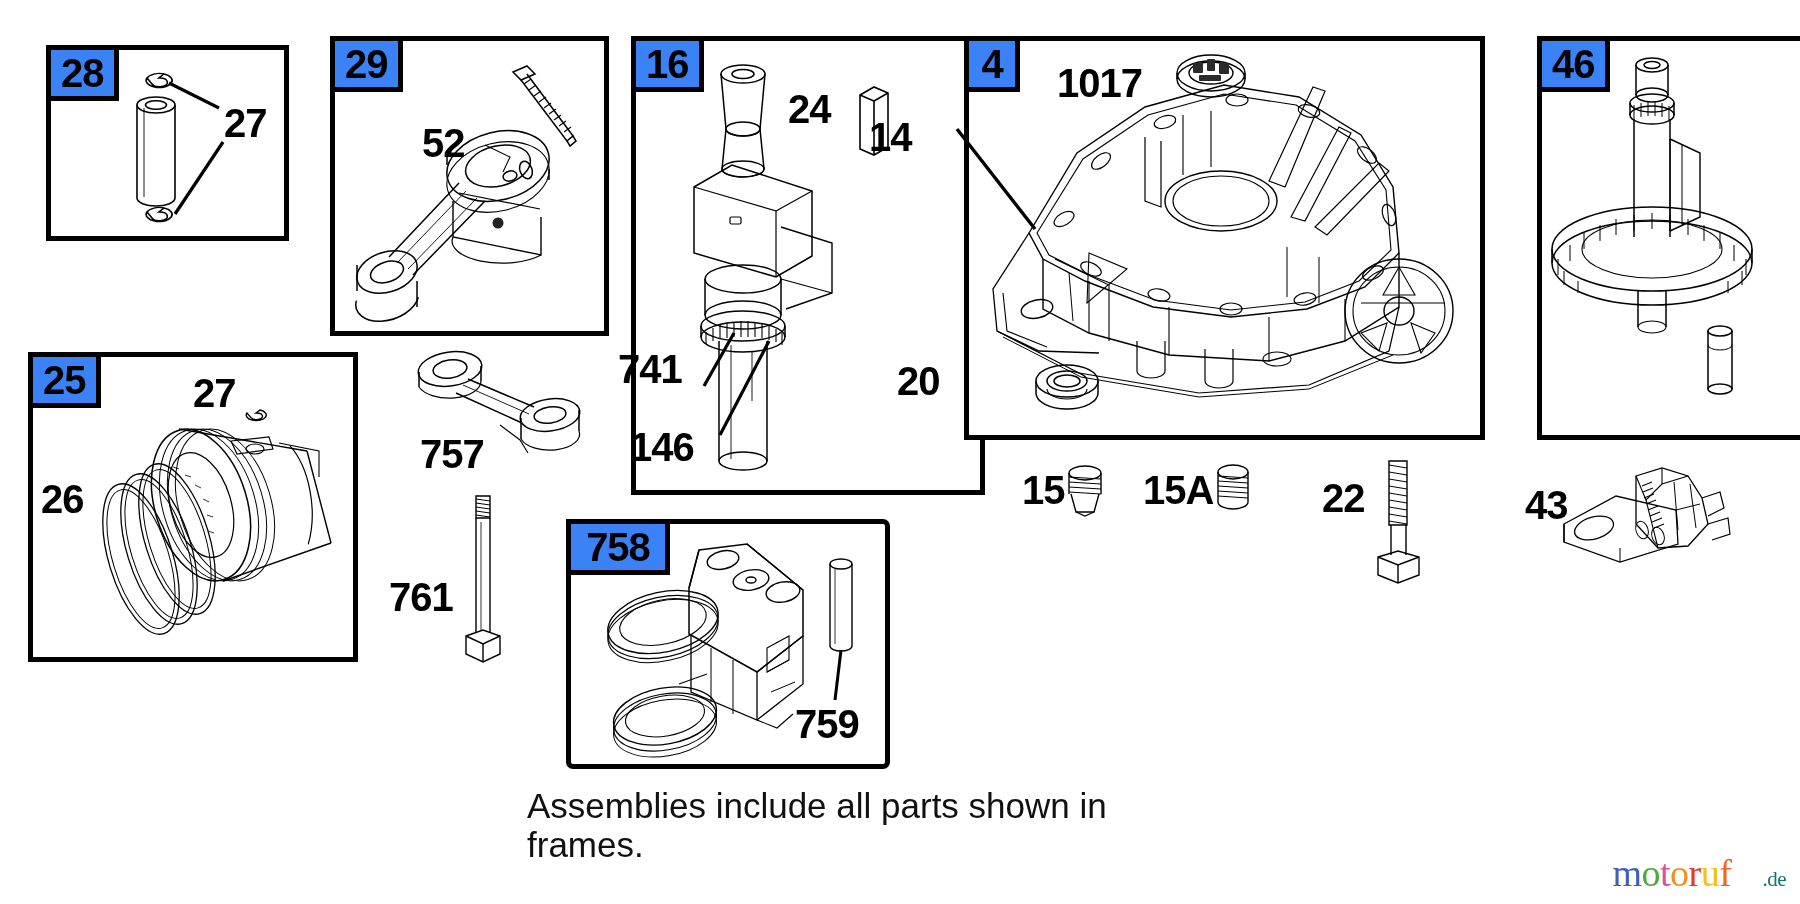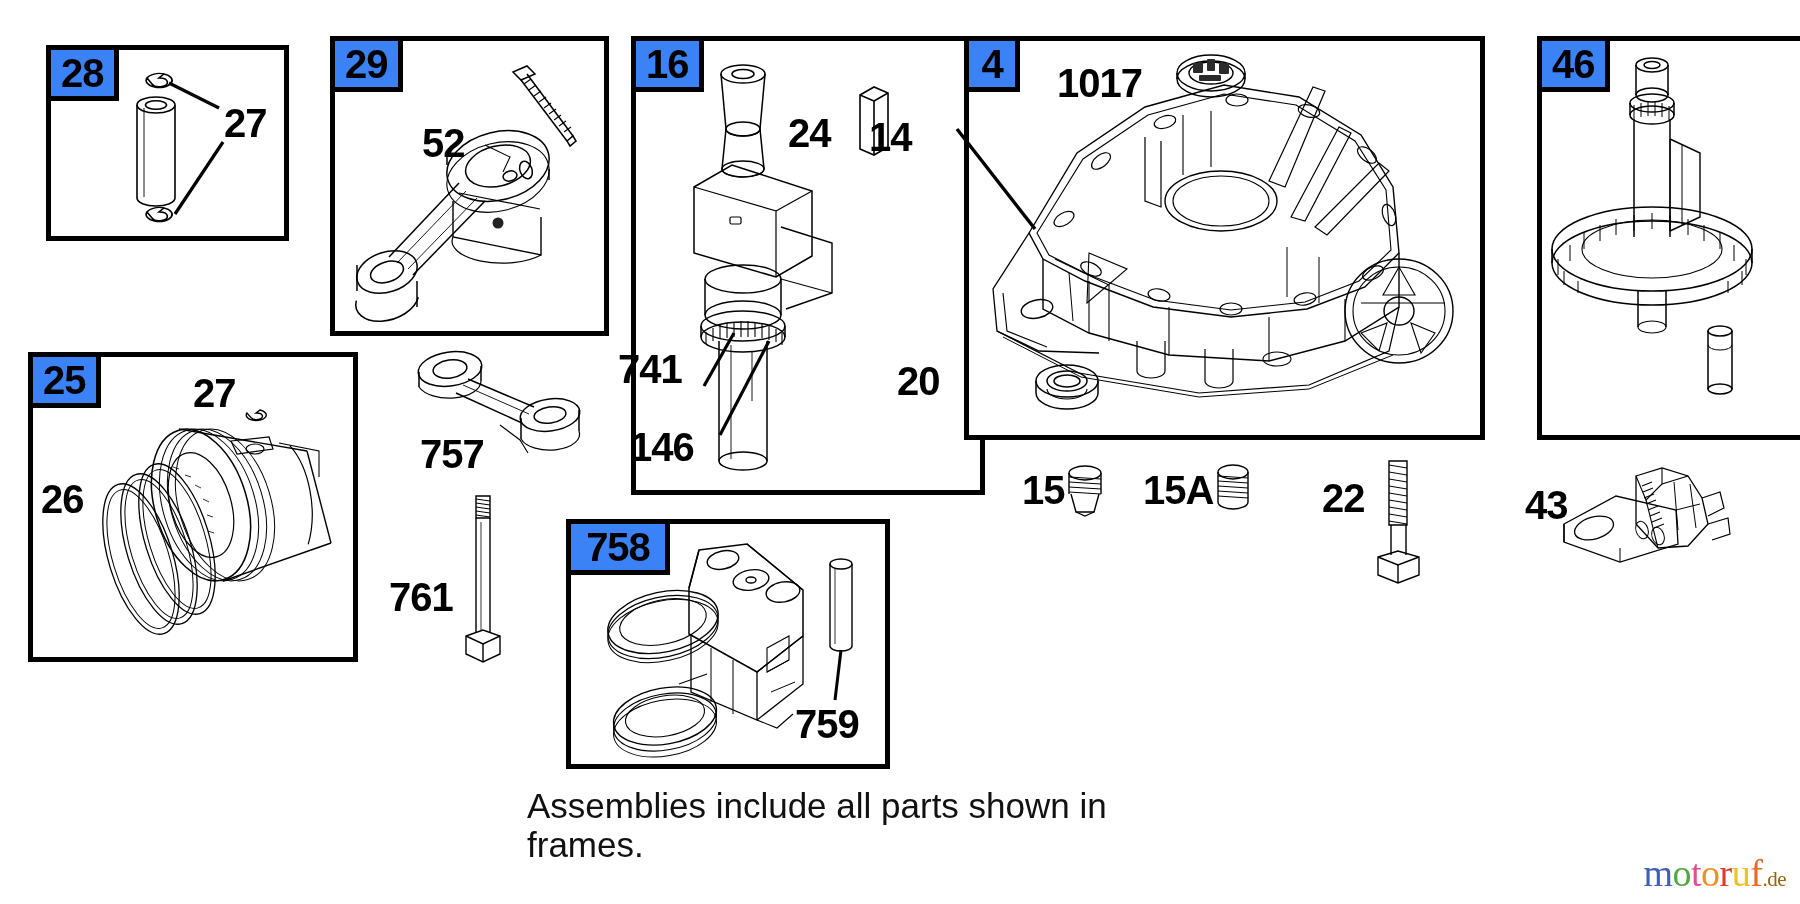--- a/index.html
+++ b/index.html
@@ -46,21 +46,21 @@
     font-size:38px;line-height:1;white-space:nowrap;
     letter-spacing:-0.5px;
   }
   #logo .c1{color:#3f5fbf;}
   #logo .c2{color:#4fa83d;}
   #logo .c3{color:#e0508f;}
   #logo .c4{color:#f0911e;}
   #logo .c5{color:#e03a2f;}
   #logo .c6{color:#f2c11c;}
   #logo .c7{color:#f0661e;}
-  #logo .cd{color:#a16207;font-size:21px;}
+  #logo .cd{color:#0f766e;font-size:21px;margin-left:31px;}
 </style>
 </head>
 <body>
 
 <div id="stage">
 
   <div class="frame" style="left:46px;top:45px;width:243px;height:196px;">
     <div class="frame-tag">28</div>
     <div class="art" style="left:0;top:0;">
       <svg width="243" height="196" viewBox="0 0 243 196">
@@ -210,21 +210,21 @@
 
     <div class="art" style="left:212px;top:36px;">
       <svg width="60" height="82" viewBox="0 0 60 82">
         <g fill="none" stroke="#000" stroke-width="1.6">
           <path d="M12 18 L26 10 L40 16 L40 70 L26 78 L12 72 Z"></path>
           <path d="M12 18 L26 24 L26 78"></path>
           <path d="M26 24 L40 16"></path>
         </g>
       </svg>
     </div>
-    <div class="lbl" style="left:152px;top:48px;margin-top:24px;">24</div>
+    <div class="lbl" style="left:152px;top:48px;">24</div>
     <div class="lbl" style="left:-18px;top:308px;">741</div>
     <div class="lbl" style="left:-6px;top:386px;">146</div>
   </div>
 
   <div class="frame" style="left:964px;top:36px;width:521px;height:404px;">
     <div class="frame-tag">4</div>
     <div class="art" style="left:0;top:0;">
       <svg width="521" height="404" viewBox="0 0 521 404">
         <g fill="none" stroke="#000" stroke-width="1.4">
 
@@ -490,21 +490,21 @@
         <path d="M23 32 L23 140" stroke-width="0.8"></path>
 
         <path d="M8 146 L25 140 L42 146 L42 164 L25 172 L8 164 Z"></path>
         <path d="M8 146 L25 154 L42 146"></path>
         <path d="M25 154 L25 172"></path>
       </g>
     </svg>
   </div>
   <div class="lbl" style="left:389px;top:577px;">761</div>
 
-  <div class="frame" style="left:566px;top:519px;width:324px;height:250px;">
+  <div class="frame" style="left:566px;top:519px;width:324px;height:250px;border-radius:7px;">
     <div class="frame-tag wide">758</div>
     <div class="art" style="left:0;top:0;">
       <svg width="324" height="250" viewBox="0 0 324 250">
         <g fill="none" stroke="#000" stroke-width="1.4">
 
           <path d="M128 26 L176 20 L232 66 L232 112 L186 148 L118 110 L118 64 Z" stroke-width="1.5"></path>
           <path d="M128 26 L118 64"></path>
           <path d="M176 20 L232 66" stroke-width="1.2"></path>
           <ellipse cx="152" cy="36" rx="16" ry="9" transform="rotate(-12 152 36)"></ellipse>
           <ellipse cx="180" cy="56" rx="18" ry="10" transform="rotate(-10 180 56)"></ellipse>

